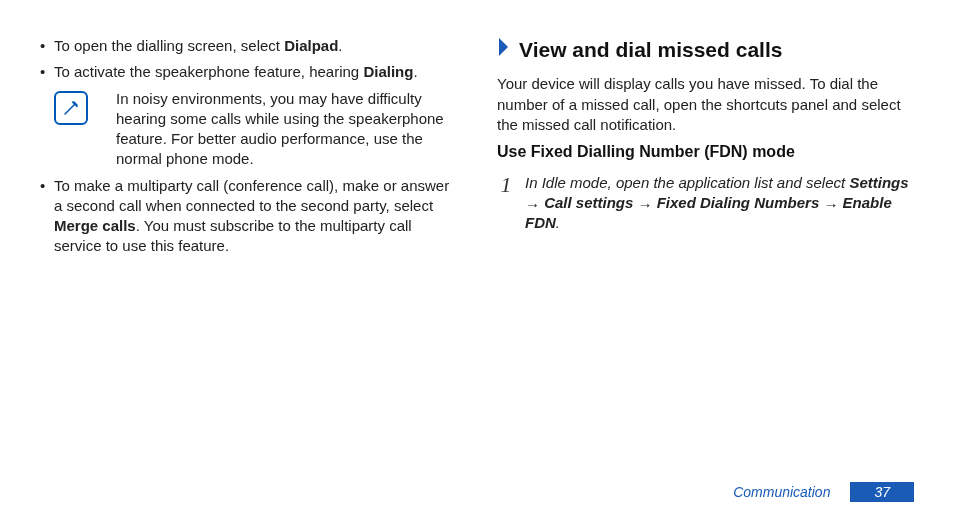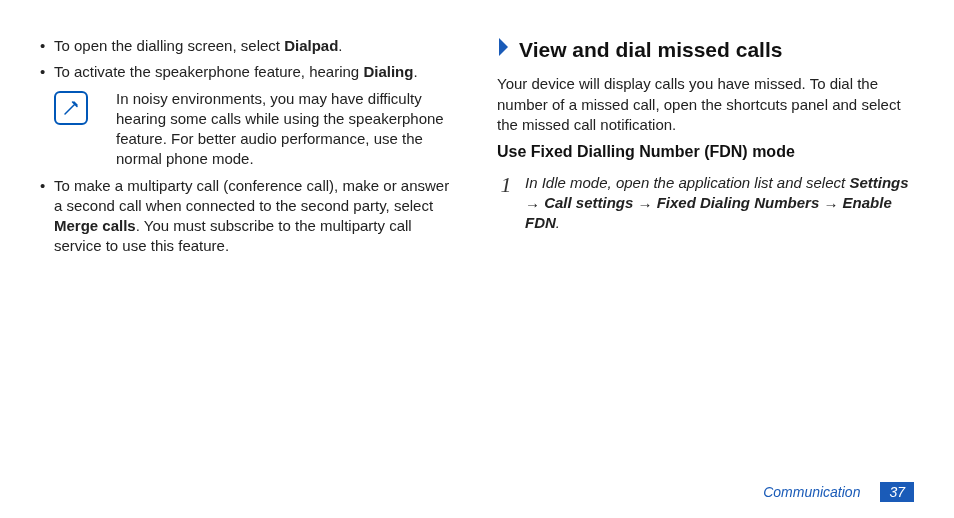--- a/index.html
+++ b/index.html
@@ -110,21 +110,21 @@
   .footer-cat {
     font-style: italic;
     color: #1a5bb8;
     font-size: 14px;
   }
   .footer-page {
     background: #1a5bb8;
     color: #fff;
     font-style: italic;
     font-size: 14px;
-    padding: 2px 9px;
+    padding: 2px 24px;
   }
 </style>
 </head>
 <body>
 
 <div class="page">
 
   <div class="col">
     <ul class="bullet-list">
       <li class="bullet-item">

